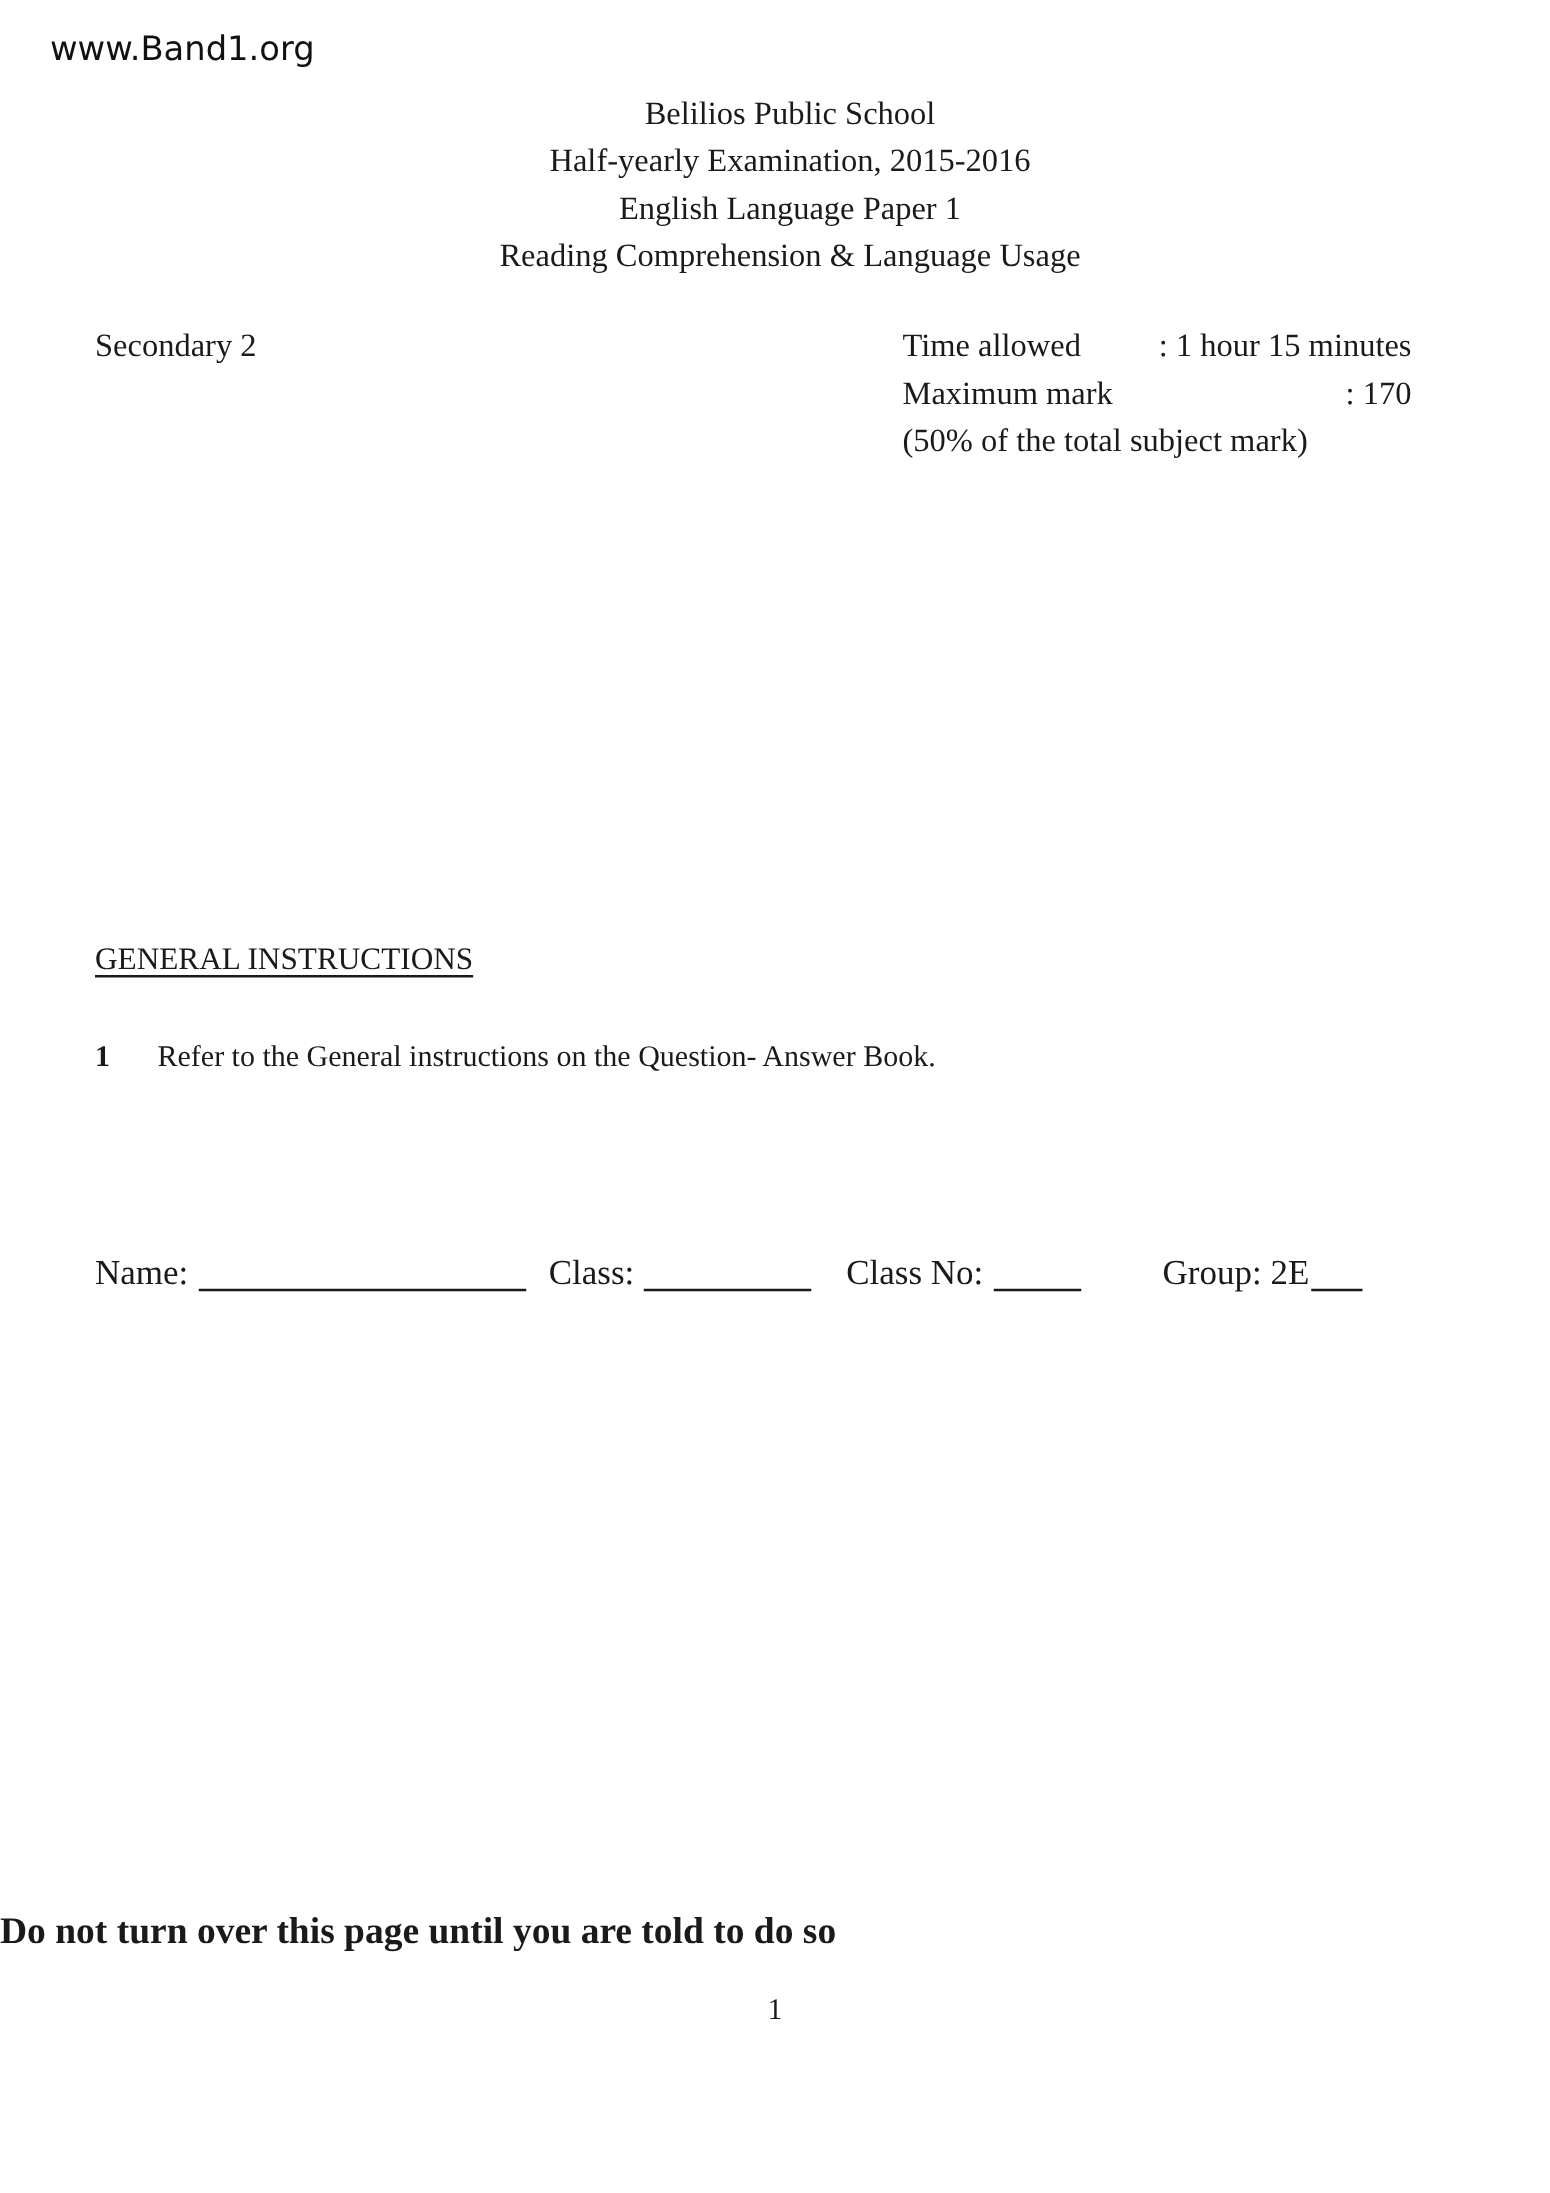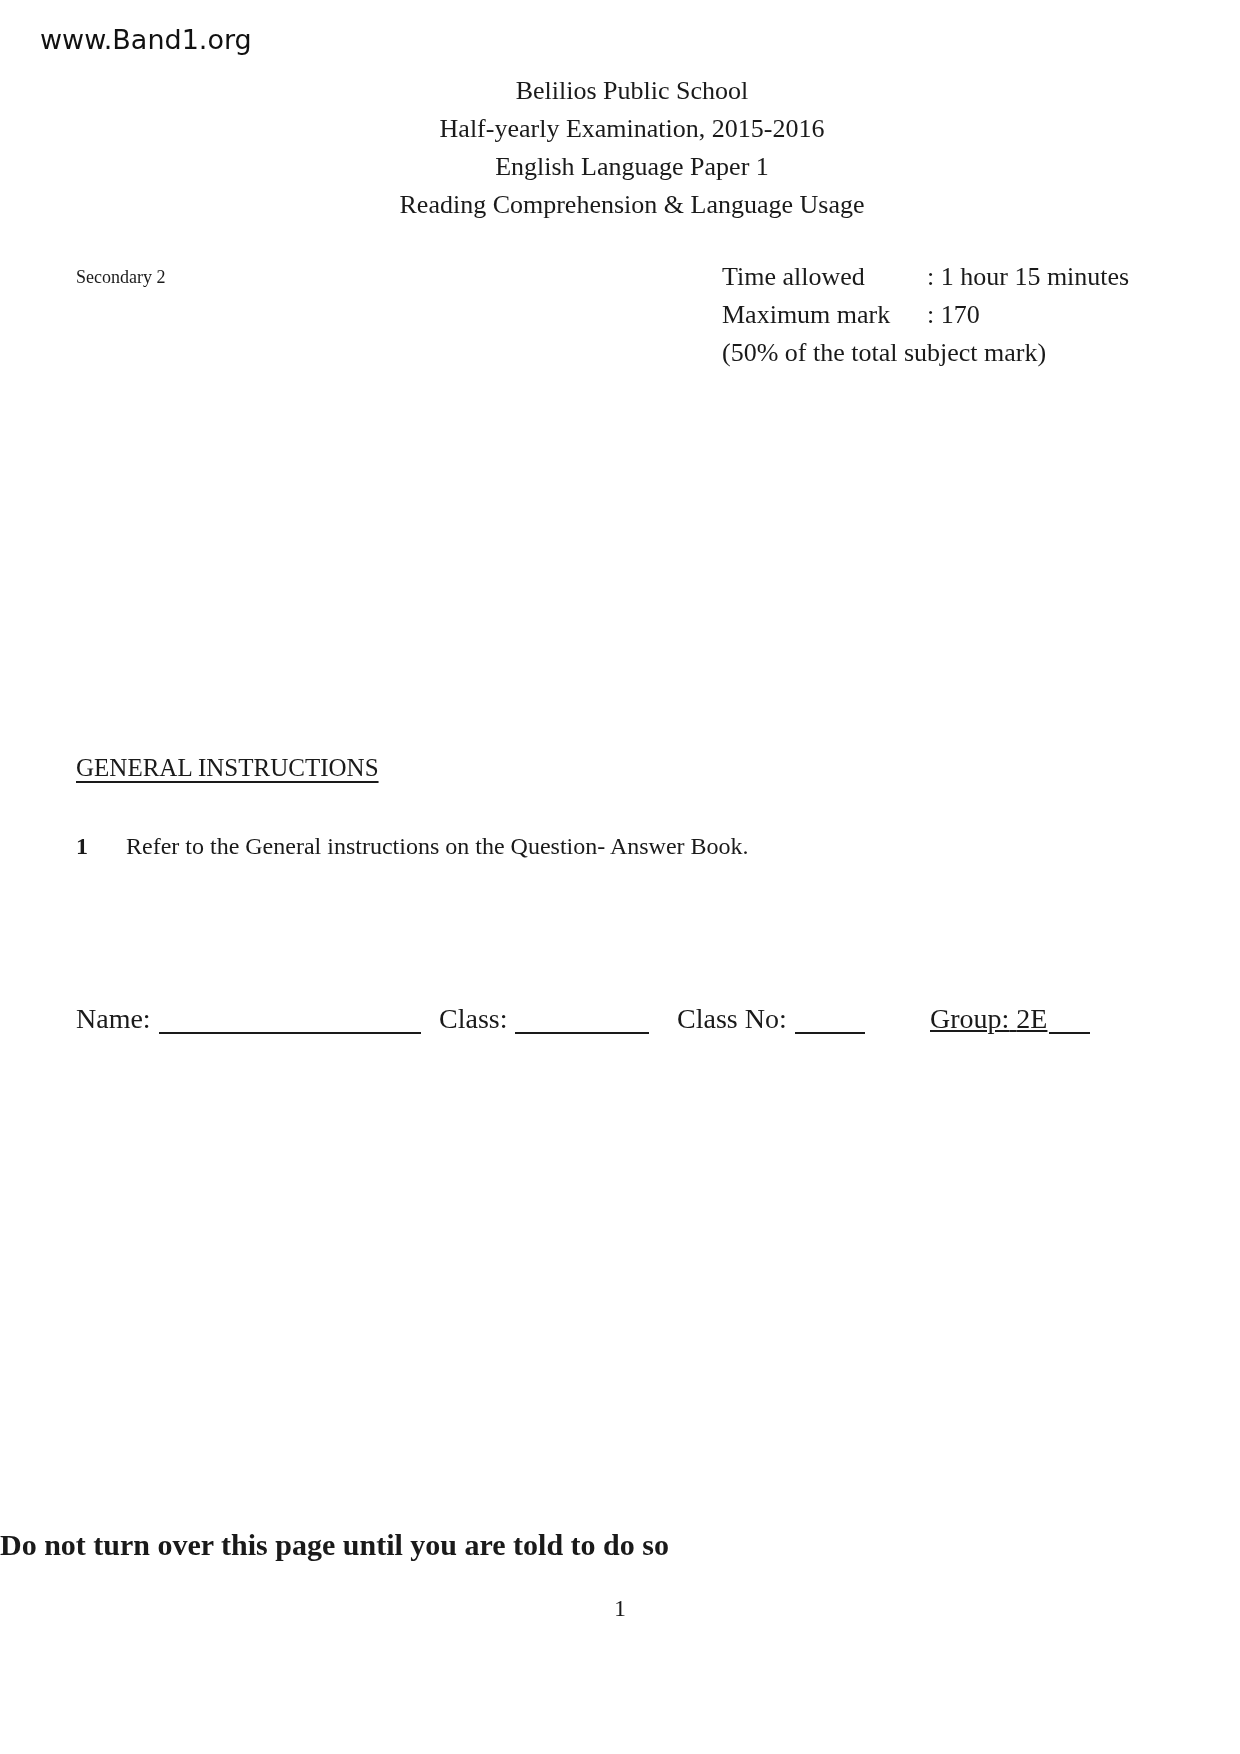--- a/index.html
+++ b/index.html
@@ -29,32 +29,32 @@
     width: 1240px;
     text-align: center;
     font-size: 26px;
     line-height: 38px;
   }
 
   .level {
     position: absolute;
     left: 76px;
     top: 258px;
-    font-size: 18px;
+    font-size: 26px;
     line-height: 38px;
   }
 
   .meta {
     position: absolute;
     left: 722px;
     top: 258px;
     font-size: 26px;
     line-height: 38px;
   }
-  .meta-row { display: flex; white-space: nowrap; }
+  .meta-row { display: flex; white-space: nowrap; justify-content: space-between; }
   .meta-label { flex: 0 0 auto; width: 205px; }
 
   .section-title {
     position: absolute;
     top: 466px;
     left: 0;
     width: 1240px;
     margin: 0;
     text-align: center;
     font-size: 30px;
@@ -95,21 +95,21 @@
     top: 1002px;
     width: 1240px;
     height: 42px;
     font-size: 28px;
     line-height: 34px;
   }
   .student-group { position: absolute; top: 0; white-space: nowrap; }
   .sg-name     { left: 76px; }
   .sg-class    { left: 439px; }
   .sg-class-no { left: 677px; }
-  .sg-group    { left: 930px; text-decoration: underline; }
+  .sg-group    { left: 930px; }
   .blank {
     display: inline-block;
     height: 26px;
     border-bottom: 2px solid #1a1a1a;
     vertical-align: -6px;
     margin-left: 8px;
   }
   .blank-name     { width: 262px; }
   .blank-class    { width: 134px; }
   .blank-class-no { width: 70px; }

